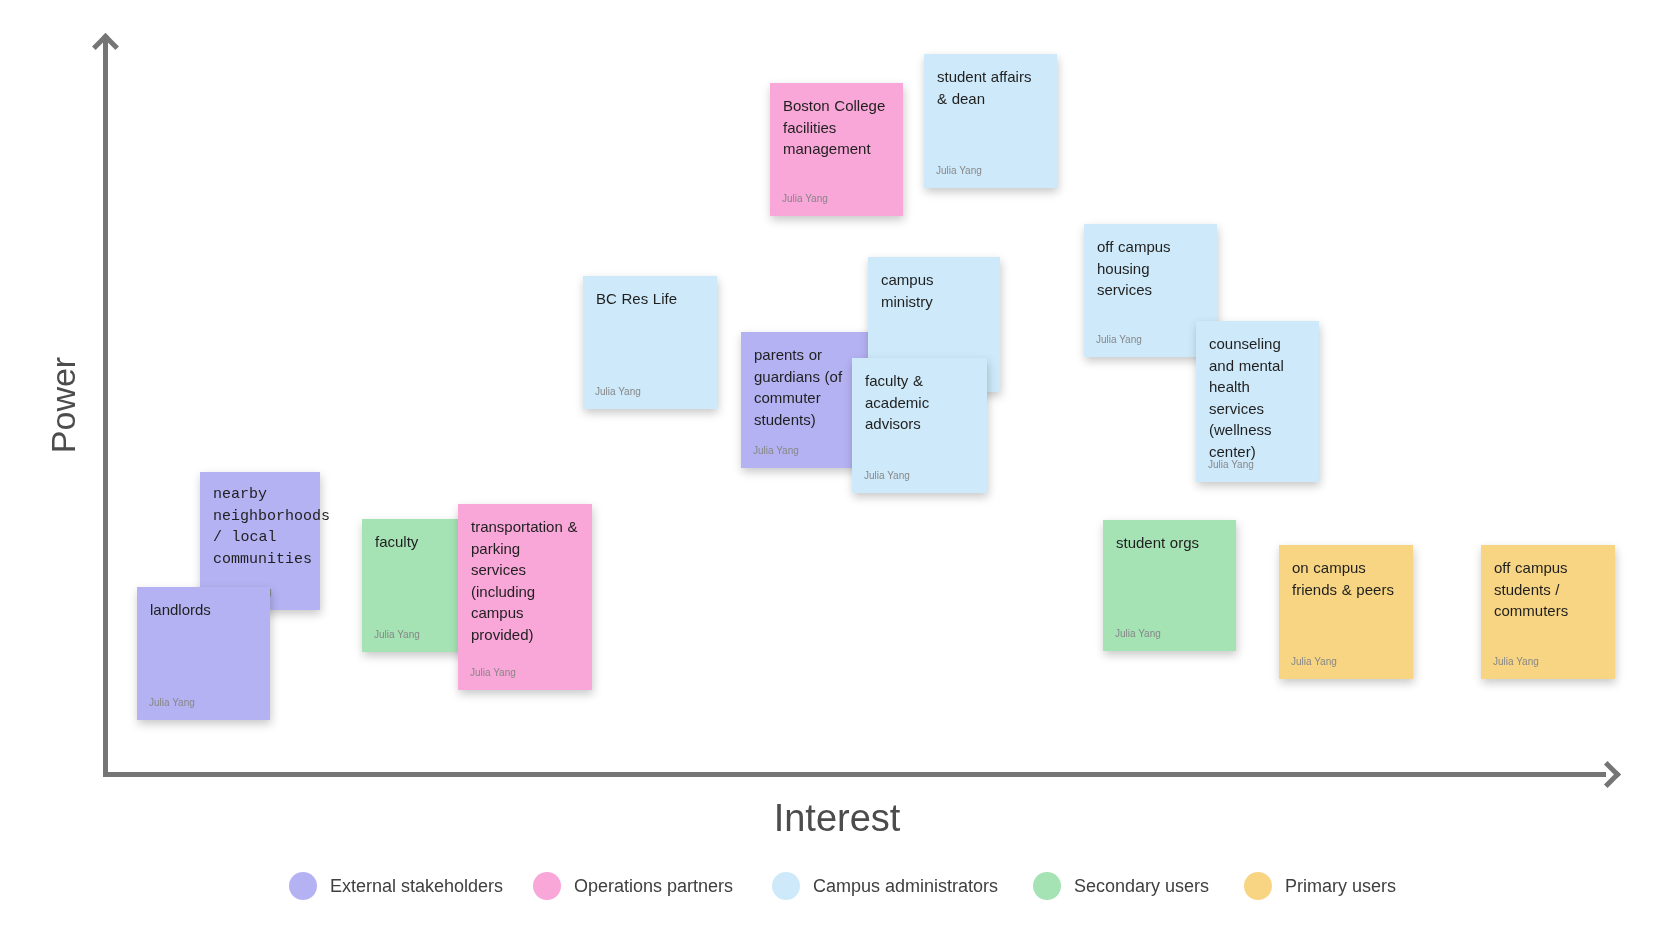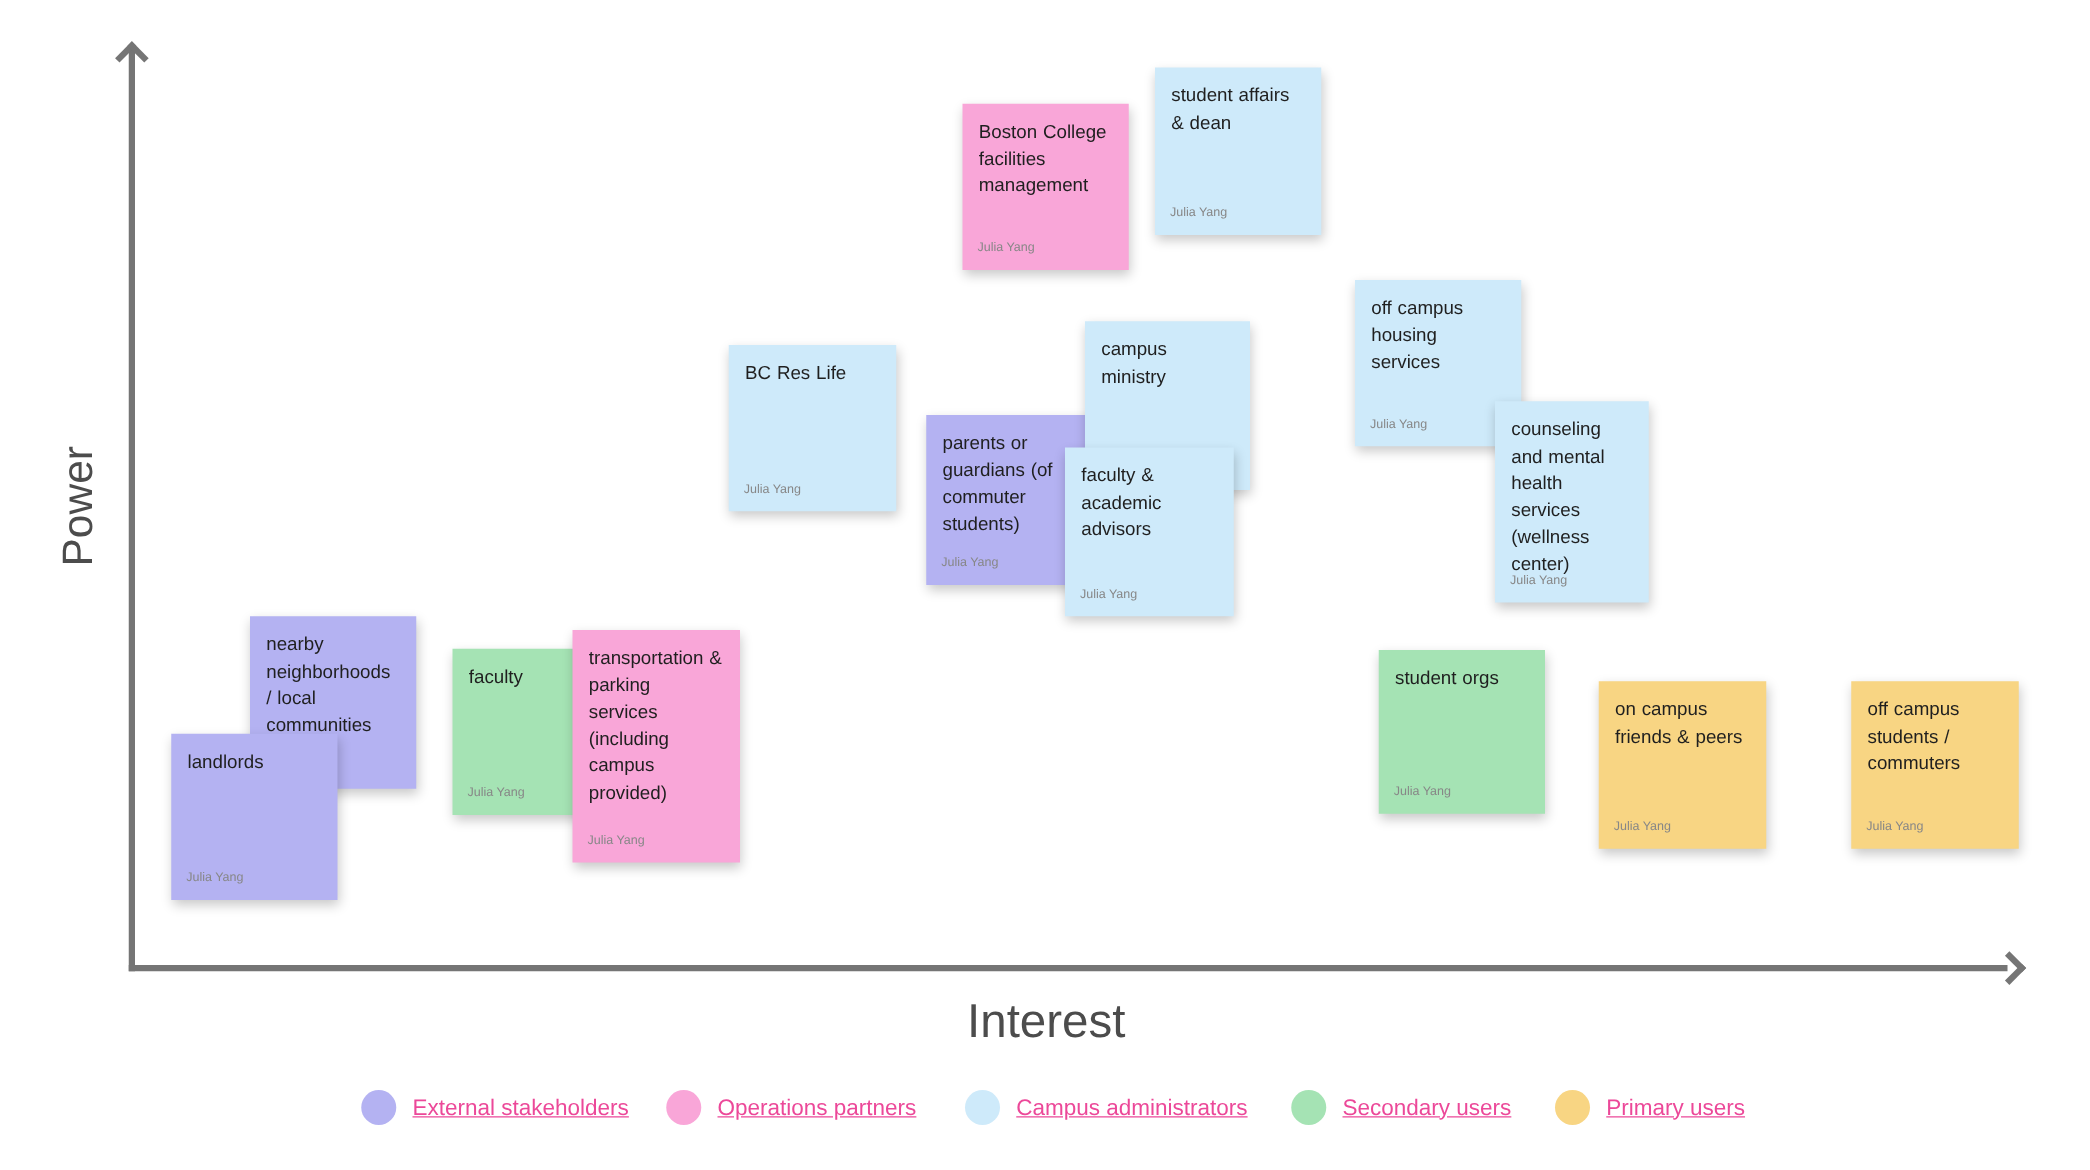--- a/index.html
+++ b/index.html
@@ -43,36 +43,36 @@
     position: absolute; left: 12px; bottom: 12px;
     color: #878787; font-size: 10px;
   }
 
   
   .legend-item {
     position: absolute; top: 872px; height: 28px;
     display: flex; align-items: center; gap: 13px; white-space: nowrap;
   }
   .legend-dot { width: 28px; height: 28px; border-radius: 50%; flex: 0 0 auto; }
-  .legend-label { color: #ec4899; font-size: 18px; text-decoration: underline; }
+  .legend-label { color: #404040; font-size: 18px; }
 </style>
 </head>
 <body>
 
 <div class="board">
 
   <div class="axis-line axis-y-line"></div>
   <div class="axis-line axis-x-line"></div>
   <div class="arrow arrow-up"></div>
   <div class="arrow arrow-right"></div>
   <div class="axis-label y-axis-label">Power</div>
   <div class="axis-label x-axis-label">Interest</div>
 
   <div>
-      <div class="note" style="left: 200px; top: 493px; width: 133px; height: 138px; background: rgb(180, 178, 242);">
+      <div class="note" style="left: 200px; top: 472px; width: 120px; height: 138px; background: rgb(180, 178, 242); font-family: Liberation Mono, monospace;">
     <div class="note-text">nearby neighborhoods / local communities</div>
     <div class="note-author">Julia Yang</div>
   </div>
       <div class="note" style="left: 137px; top: 587px; width: 133px; height: 133px; background: rgb(180, 178, 242);">
     <div class="note-text">landlords</div>
     <div class="note-author">Julia Yang</div>
   </div>
       <div class="note" style="left: 362px; top: 519px; width: 133px; height: 133px; background: rgb(165, 227, 180);">
     <div class="note-text">faculty</div>
     <div class="note-author">Julia Yang</div>

